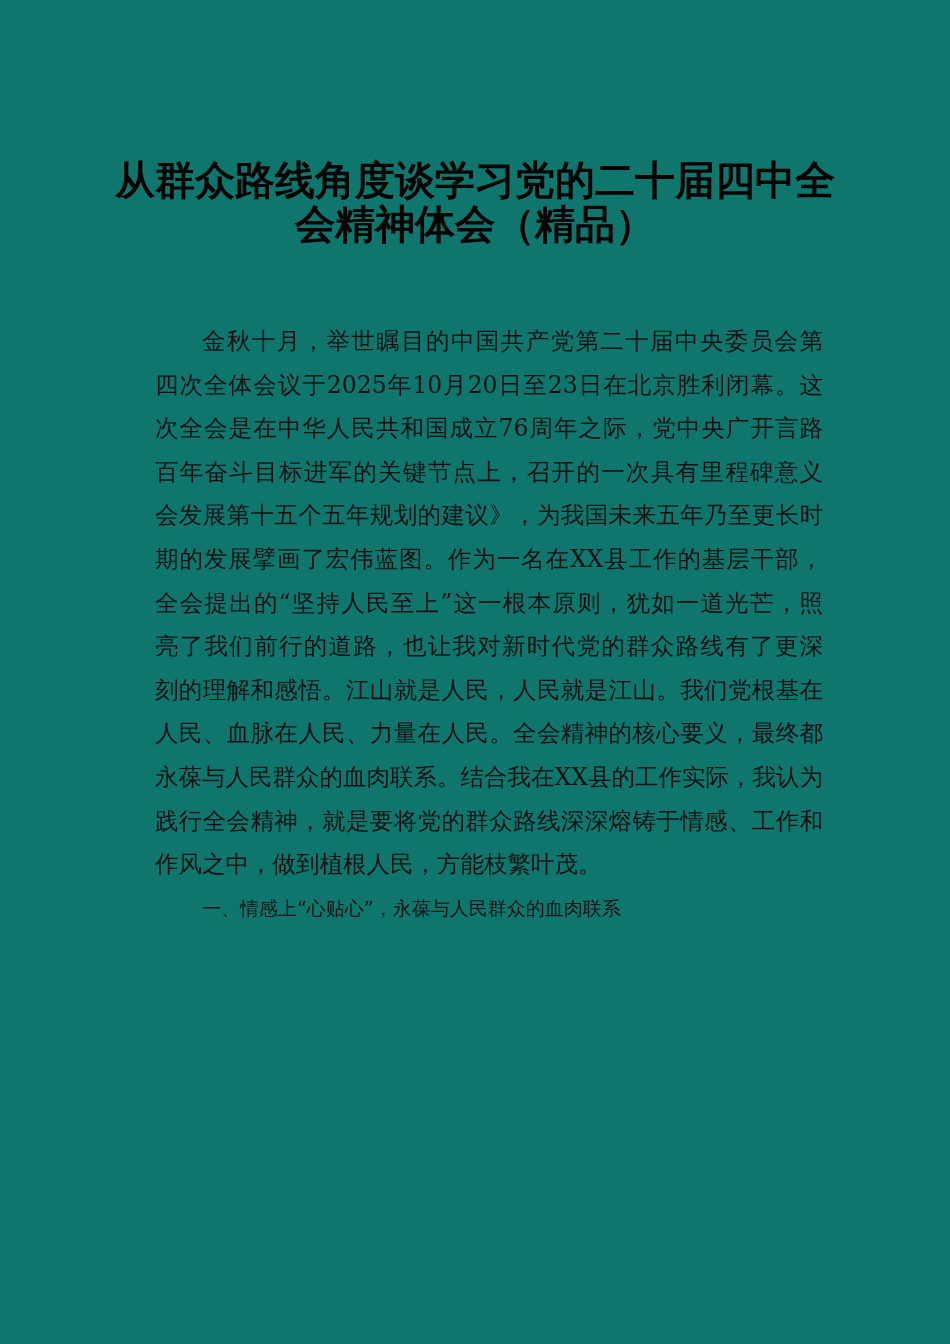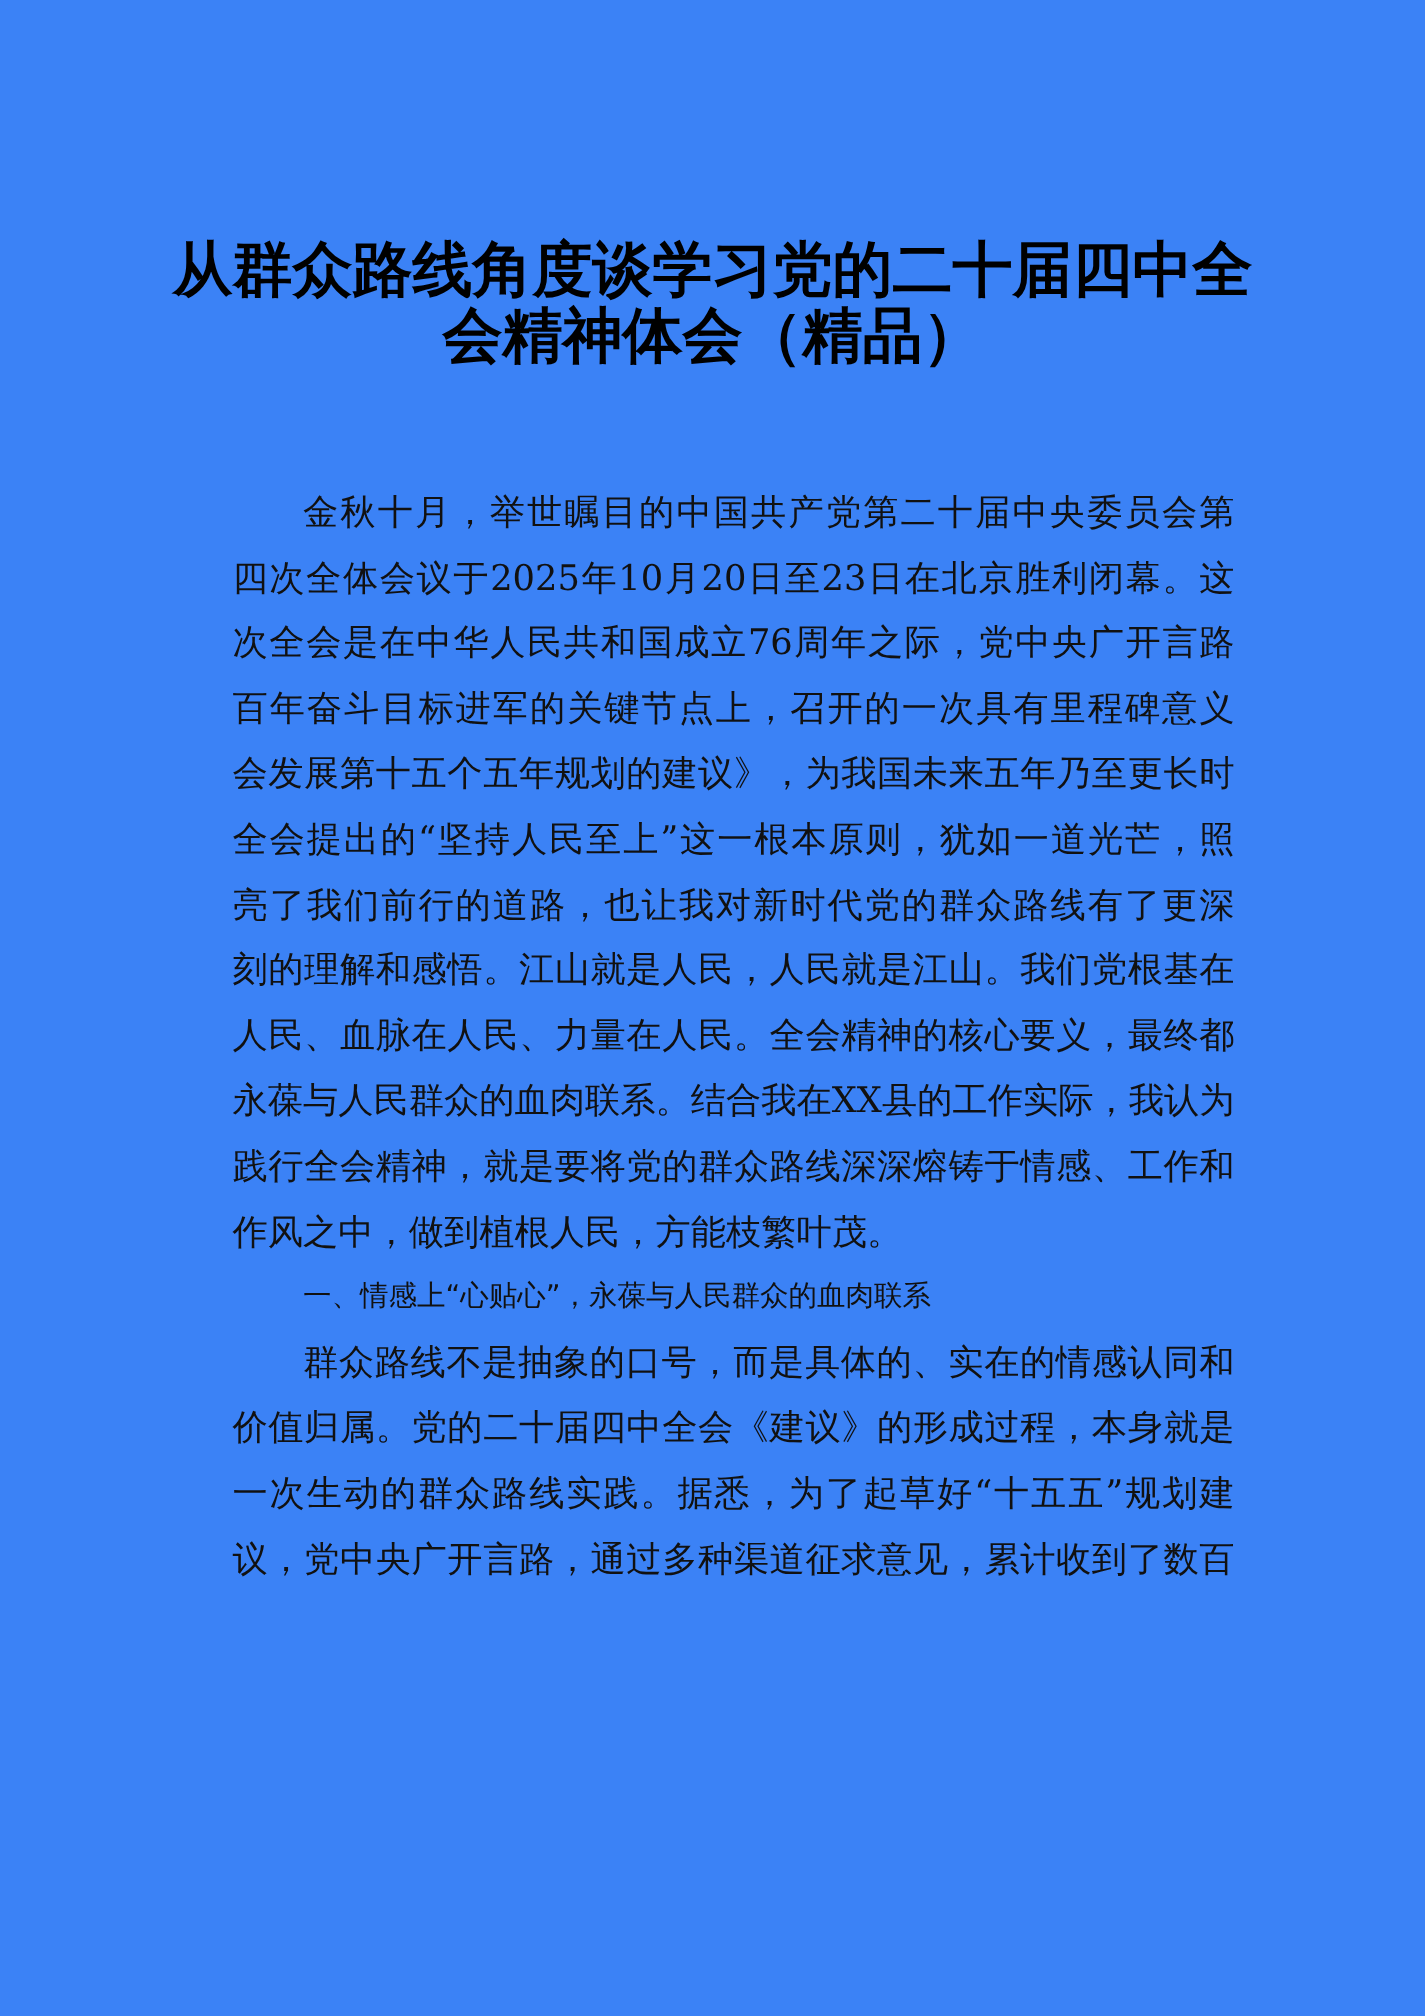--- a/index.html
+++ b/index.html
@@ -1,17 +1,17 @@
 <!DOCTYPE html>
 <html><head>
 <meta charset="utf-8">
 <style>
   html, body { margin: 0; padding: 0; background: #ffffff; }
   body { width: 950px; height: 1344px; position: relative; overflow: hidden; }
-  .page { position: absolute; left: 0; top: 0; width: 950px; height: 1344px; background: #3b82f6; }
+  .page { position: absolute; left: 0; top: 0; width: 950px; height: 1344px; background: #0f766e; }
   .title {
     position: absolute; left: 100px; top: 158px; width: 750px;
     text-align: center; font-family: "DejaVu Sans", sans-serif;
     font-weight: bold; font-size: 40px; line-height: 44px; color: #000;
     letter-spacing: 0px;
   }
   .title div { white-space: nowrap; }
   .body {
     position: absolute; left: 131px; top: 320px; width: 692px;
     font-family: "DejaVu Serif", serif; font-size: 23.5px; line-height: 43.6px; color: #111;
@@ -30,31 +30,26 @@
     <div>会精神体会（精品）</div>
   </div>
 
   <div class="body">
     <div>
       <div class="line indent">金秋十月，举世瞩目的中国共产党第二十届中央委员会第</div>
       <div class="line">四次全体会议于2025年10月20日至23日在北京胜利闭幕。这</div>
       <div class="line">次全会是在中华人民共和国成立76周年之际，党中央广开言路</div>
       <div class="line">百年奋斗目标进军的关键节点上，召开的一次具有里程碑意义</div>
       <div class="line">会发展第十五个五年规划的建议》，为我国未来五年乃至更长时</div>
+      <div class="line">期的发展擘画了宏伟蓝图。作为一名在XX县工作的基层干部，</div>
       <div class="line">全会提出的“坚持人民至上”这一根本原则，犹如一道光芒，照</div>
       <div class="line">亮了我们前行的道路，也让我对新时代党的群众路线有了更深</div>
       <div class="line">刻的理解和感悟。江山就是人民，人民就是江山。我们党根基在</div>
       <div class="line">人民、血脉在人民、力量在人民。全会精神的核心要义，最终都</div>
       <div class="line">永葆与人民群众的血肉联系。结合我在XX县的工作实际，我认为</div>
       <div class="line">践行全会精神，就是要将党的群众路线深深熔铸于情感、工作和</div>
       <div class="line last">作风之中，做到植根人民，方能枝繁叶茂。</div>
     </div>
 
     <div class="line indent heading">一、情感上“心贴心”，永葆与人民群众的血肉联系</div>
 
-    <div>
-      <div class="line indent">群众路线不是抽象的口号，而是具体的、实在的情感认同和</div>
-      <div class="line">价值归属。党的二十届四中全会《建议》的形成过程，本身就是</div>
-      <div class="line">一次生动的群众路线实践。据悉，为了起草好“十五五”规划建</div>
-      <div class="line">议，党中央广开言路，通过多种渠道征求意见，累计收到了数百</div>
-    </div>
   </div>
 </div>
 
 </body></html>

